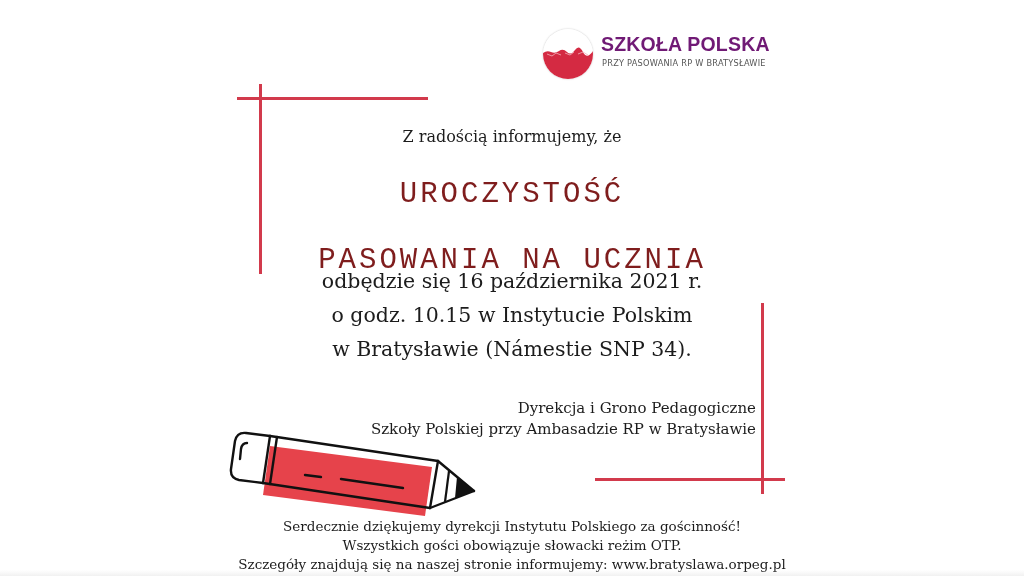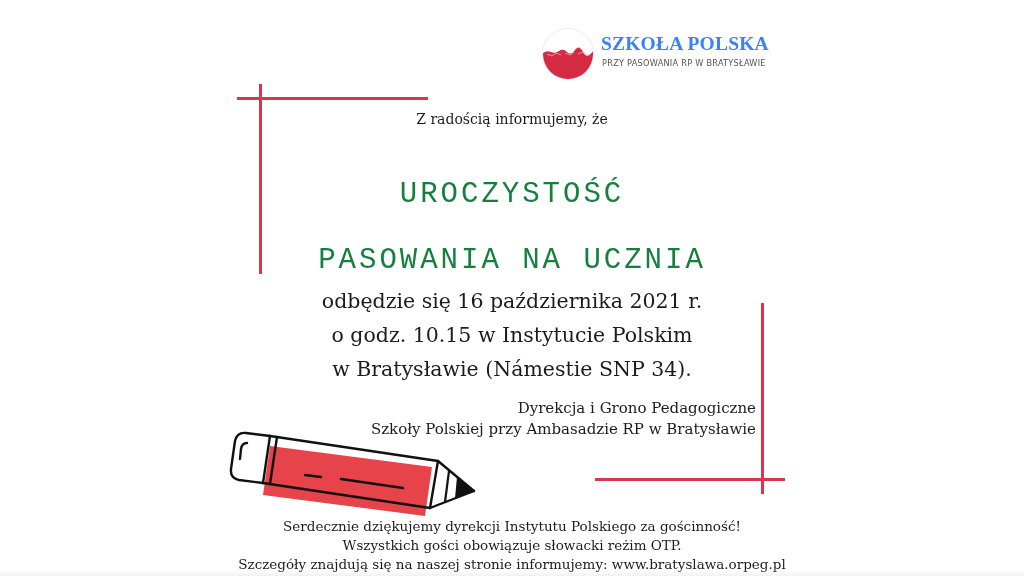--- a/index.html
+++ b/index.html
@@ -11,39 +11,39 @@
   }
   .abs { position: absolute; }
   .line { position: absolute; background: #d23a4c; }
 
   
   .logo-circle {
     left: 543px; top: 29px; width: 50px; height: 50px; border-radius: 50%;
     overflow: hidden; background: #ffffff; box-shadow: 0 0 2px rgba(0,0,0,0.25);
   }
   .logo-title {
-    left: 601px; top: 33px; font-family: Liberation Serif, serif; font-weight: bold;
-    font-size: 19.5px; letter-spacing: 0.2px; color: #3b82f6; white-space: nowrap;
+    left: 601px; top: 33px; font-family: Liberation Sans, sans-serif; font-weight: bold;
+    font-size: 19.5px; letter-spacing: 0.2px; color: #701a75; white-space: nowrap;
   }
   .logo-sub {
     left: 602px; top: 58px; font-family: "DejaVu Sans", sans-serif; font-size: 8.2px;
     color: #555555; letter-spacing: 0.25px; white-space: nowrap;
   }
 
   .center-text {
     position: absolute; left: 0; width: 1024px; text-align: center; white-space: nowrap;
   }
-  .intro { top: 111px; font-size: 14px; }
+  .intro { top: 127px; font-size: 16px; }
   .title {
     font-family: "Liberation Mono", "DejaVu Sans Mono", monospace;
-    font-size: 29px; letter-spacing: 3px; color: #15803d; text-align: center;
+    font-size: 29px; letter-spacing: 3px; color: #7f1d1d; text-align: center;
   }
   .title1 { top: 178px; }
   .title2 { top: 212px; margin-top: 32px; }
-  .details { font-size: 20.5px; margin-top: 20px; }
+  .details { font-size: 20.5px; }
   .d1 { top: 269px; }
   .d2 { top: 303px; }
   .d3 { top: 337px; }
 
   .signature {
     position: absolute; right: 268px; text-align: right; font-size: 15px; white-space: nowrap;
   }
   .s1 { top: 399px; }
   .s2 { top: 420px; }
 

